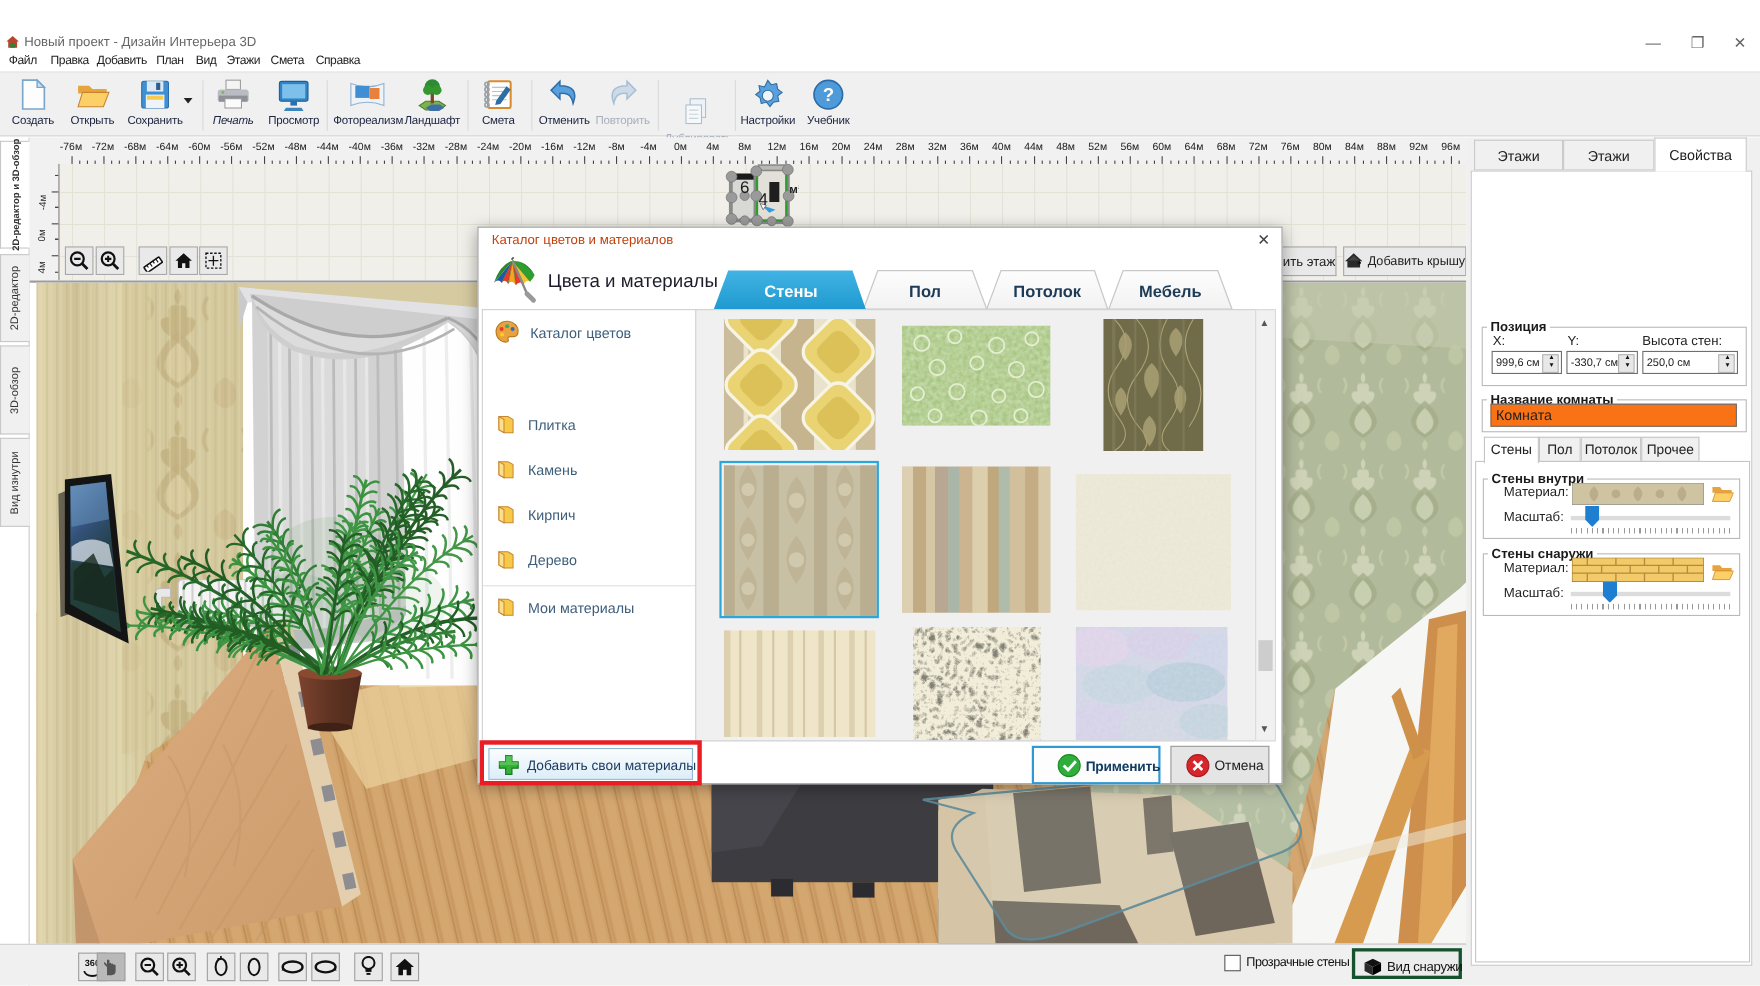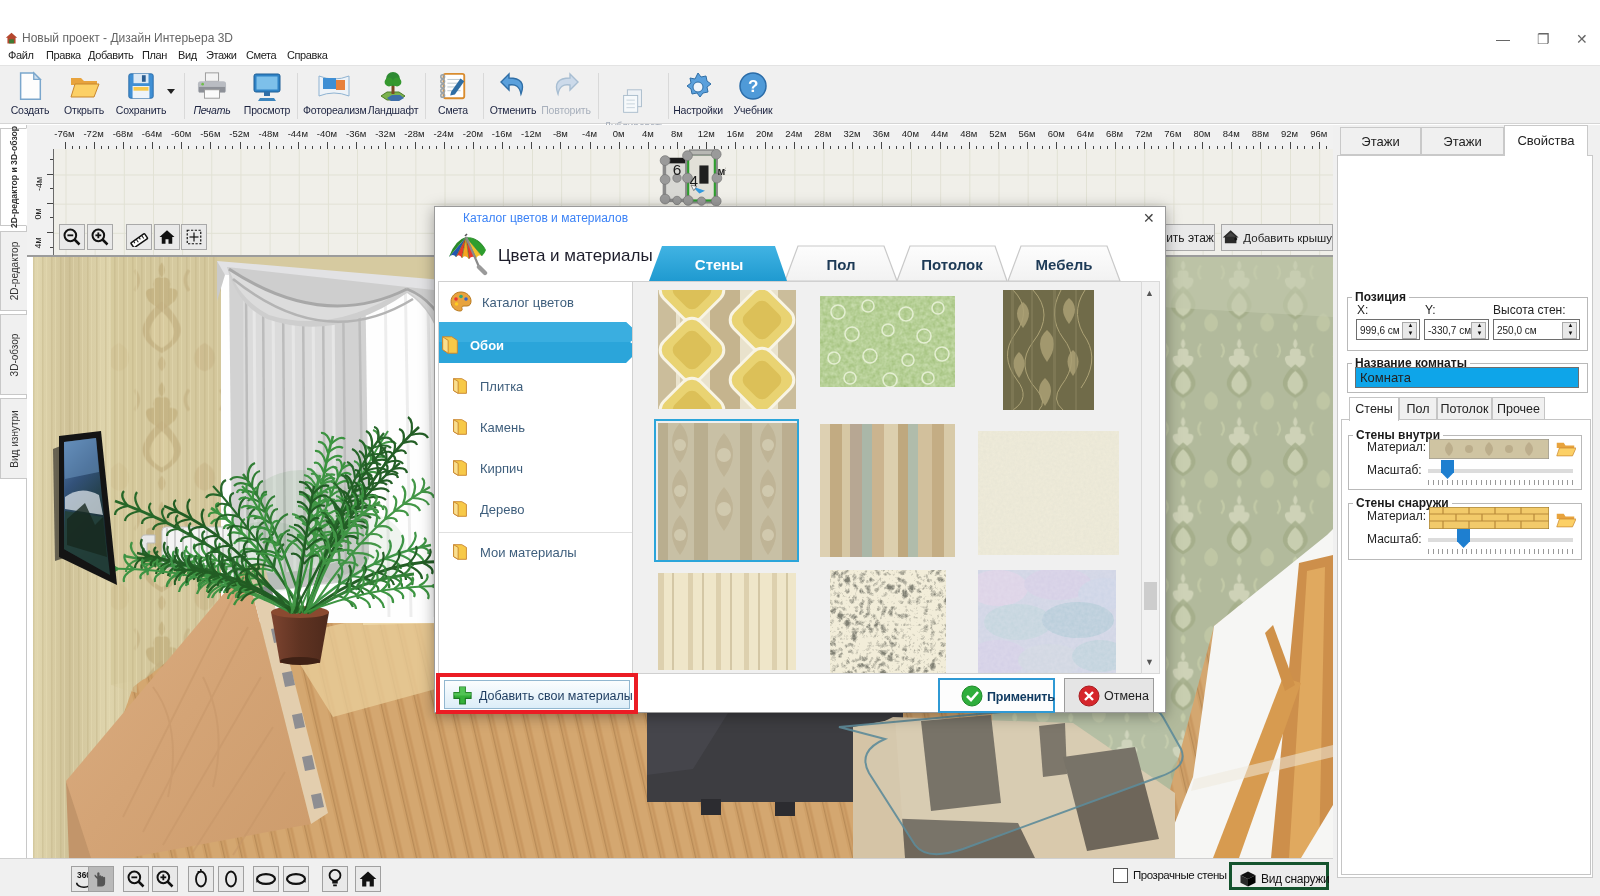--- a/index.html
+++ b/index.html
@@ -1314,21 +1314,21 @@
    <svg class="abs" style="left:7px;top:5px;" width="18" height="18" viewBox="0 0 24 24">
           <path d="M12 2 L22 7 L12 12 L2 7 Z" fill="#111"></path>
           <path d="M2 7 L12 12 V22 L2 17 Z" fill="#2a2a2a"></path>
           <path d="M22 7 L12 12 V22 L22 17 Z" fill="#000"></path>
         </svg>
    <span class="abs" style="left:29px;top:7px;font-size:12px;letter-spacing:-0.3px;white-space:nowrap;color:#111;">Вид снаружи</span>
  </div>
 </div>
 
 <div class="abs" id="dlg">
- <div class="abs" style="left:28px;top:4px;font-size:12px;color:#3b82f6;">Каталог цветов и материалов</div>
+ <div class="abs" style="left:12px;top:4px;font-size:12px;color:#c2410c;">Каталог цветов и материалов</div>
  <div class="abs" style="left:708px;top:3px;font-size:14px;color:#444;">✕</div>
  <svg class="abs" style="left:10px;top:25px;" width="44" height="44" viewBox="0 0 44 44">
   <g>
   <path d="M21 5 L4 25 Q8 21 11 25 Z" fill="#2456b0"></path>
   <path d="M21 5 L11 25 Q14 21 17 26 Z" fill="#e8392c"></path>
   <path d="M21 5 L17 26 Q20 22 24 27 Z" fill="#f6a51f"></path>
   <path d="M21 5 L24 27 Q27 23 31 26 Z" fill="#e8392c"></path>
   <path d="M21 5 L31 26 Q34 22 37 24 Z" fill="#f2c12e"></path>
   <path d="M21 5 L37 24 Q40 21 41 18 Q34 6 21 5 Z" fill="#2e9e2e"></path>
   <path d="M21 5 Q10 8 4 25 L21 5 Q32 6 41 18 Q34 5 21 5 Z" fill="#2a8a2a"></path>
@@ -1373,33 +1373,20 @@
    <div class="litem" style="top:5px;">
           <svg width="24" height="24" viewBox="0 0 24 24">
             <path d="M12 2 C6 2 2 6.5 2 11.5 C2 17 6 21 11 21 C13 21 13.5 19.8 13 18.5 C12.5 17 13 16 15 16 L18 16 C21 16 22 13.5 22 11 C22 6 17.5 2 12 2 Z" fill="#e8a33d" stroke="#b87a20"></path>
             <circle cx="7" cy="9" r="1.8" fill="#e33"></circle>
             <circle cx="12" cy="6.5" r="1.8" fill="#3a7"></circle>
             <circle cx="17" cy="9" r="1.8" fill="#36c"></circle>
             <circle cx="7.5" cy="14" r="1.8" fill="#fc2"></circle>
           </svg>
           <span>Каталог цветов</span>
         </div>
-   <div class="abs" style="left:0;top:40px;width:201px;height:41px;">
-     <svg class="abs" style="left:0;top:0" width="201" height="41">
-            <path d="M0 0 L187 0 L201 13 L191 20 L201 27 L187 41 L0 41 Z" fill="#2ba5da"></path>
-            <path d="M0 0 L187 0 L201 13 L191 20 L0 20 Z" fill="#45b4e4" opacity="0.6"></path>
-          </svg>
-     <div class="litem sel2" style="top:8px;position:absolute;left:0;">
-            <svg width="22" height="24" viewBox="0 0 24 24">
-              <path d="M4 3 h10 l6 4 v14 h-10 l-6-4 z" fill="#f7c948" stroke="#c8862e"></path>
-              <path d="M4 3 l6 4 v14 l-6-4 z" fill="#fadf8e" stroke="#c8862e"></path>
-            </svg>
-            <span style="color:#fff;font-weight:bold;">Обои</span>
-          </div>
-   </div>
    <div class="litem" style="top:89px;">
           <svg width="22" height="24" viewBox="0 0 24 24">
             <path d="M5 4 h9 l5 3 v13 h-9 l-5-3 z" fill="#f7c948" stroke="#c8862e"></path>
             <path d="M5 4 l5 3 v13 l-5-3 z" fill="#fadf8e" stroke="#c8862e"></path>
           </svg>
           <span>Плитка</span>
         </div>
    <div class="litem" style="top:130px;">
           <svg width="22" height="24" viewBox="0 0 24 24">
             <path d="M5 4 h9 l5 3 v13 h-9 l-5-3 z" fill="#f7c948" stroke="#c8862e"></path>
@@ -1648,21 +1635,21 @@
       </div>
  <div class="spin" style="left:91px;top:194px;width:65px;">
         <span>-330,7 см</span>
       </div>
  <div class="spin" style="left:160px;top:194px;width:87px;">
         <span>250,0 см</span>
       </div>
  <fieldset class="fs" style="left:14px;top:231px;width:241px;height:37px;">
         <legend>Название комнаты</legend>
       </fieldset>
- <div class="abs" style="left:22px;top:242px;width:224px;height:21px;background:#0ea5e9;border:1px solid #6e6e6e;font-size:13px;color:#222;line-height:20px;padding-left:4px;">Комната</div>
+ <div class="abs" style="left:22px;top:242px;width:224px;height:21px;background:#f97316;border:1px solid #6e6e6e;font-size:13px;color:#222;line-height:20px;padding-left:4px;">Комната</div>
  <div class="rtab2 act" style="left:16px;width:50px;">Стены</div>
  <div class="rtab2" style="left:66px;width:38px;">Пол</div>
  <div class="rtab2" style="left:104px;width:55px;">Потолок</div>
  <div class="rtab2" style="left:159px;width:53px;">Прочее</div>
  <div class="abs" style="left:8px;top:294px;width:250px;height:456px;background:#fff;border:1px solid #c5c5c5;"></div>
  <fieldset class="fs" style="left:15px;top:303px;width:234px;height:62px;">
         <legend>Стены внутри</legend>
       </fieldset>
  <div class="abs flbl" style="left:34px;top:315px;">Материал:</div>
  <svg class="abs" style="left:96px;top:314px;" width="120" height="20">

